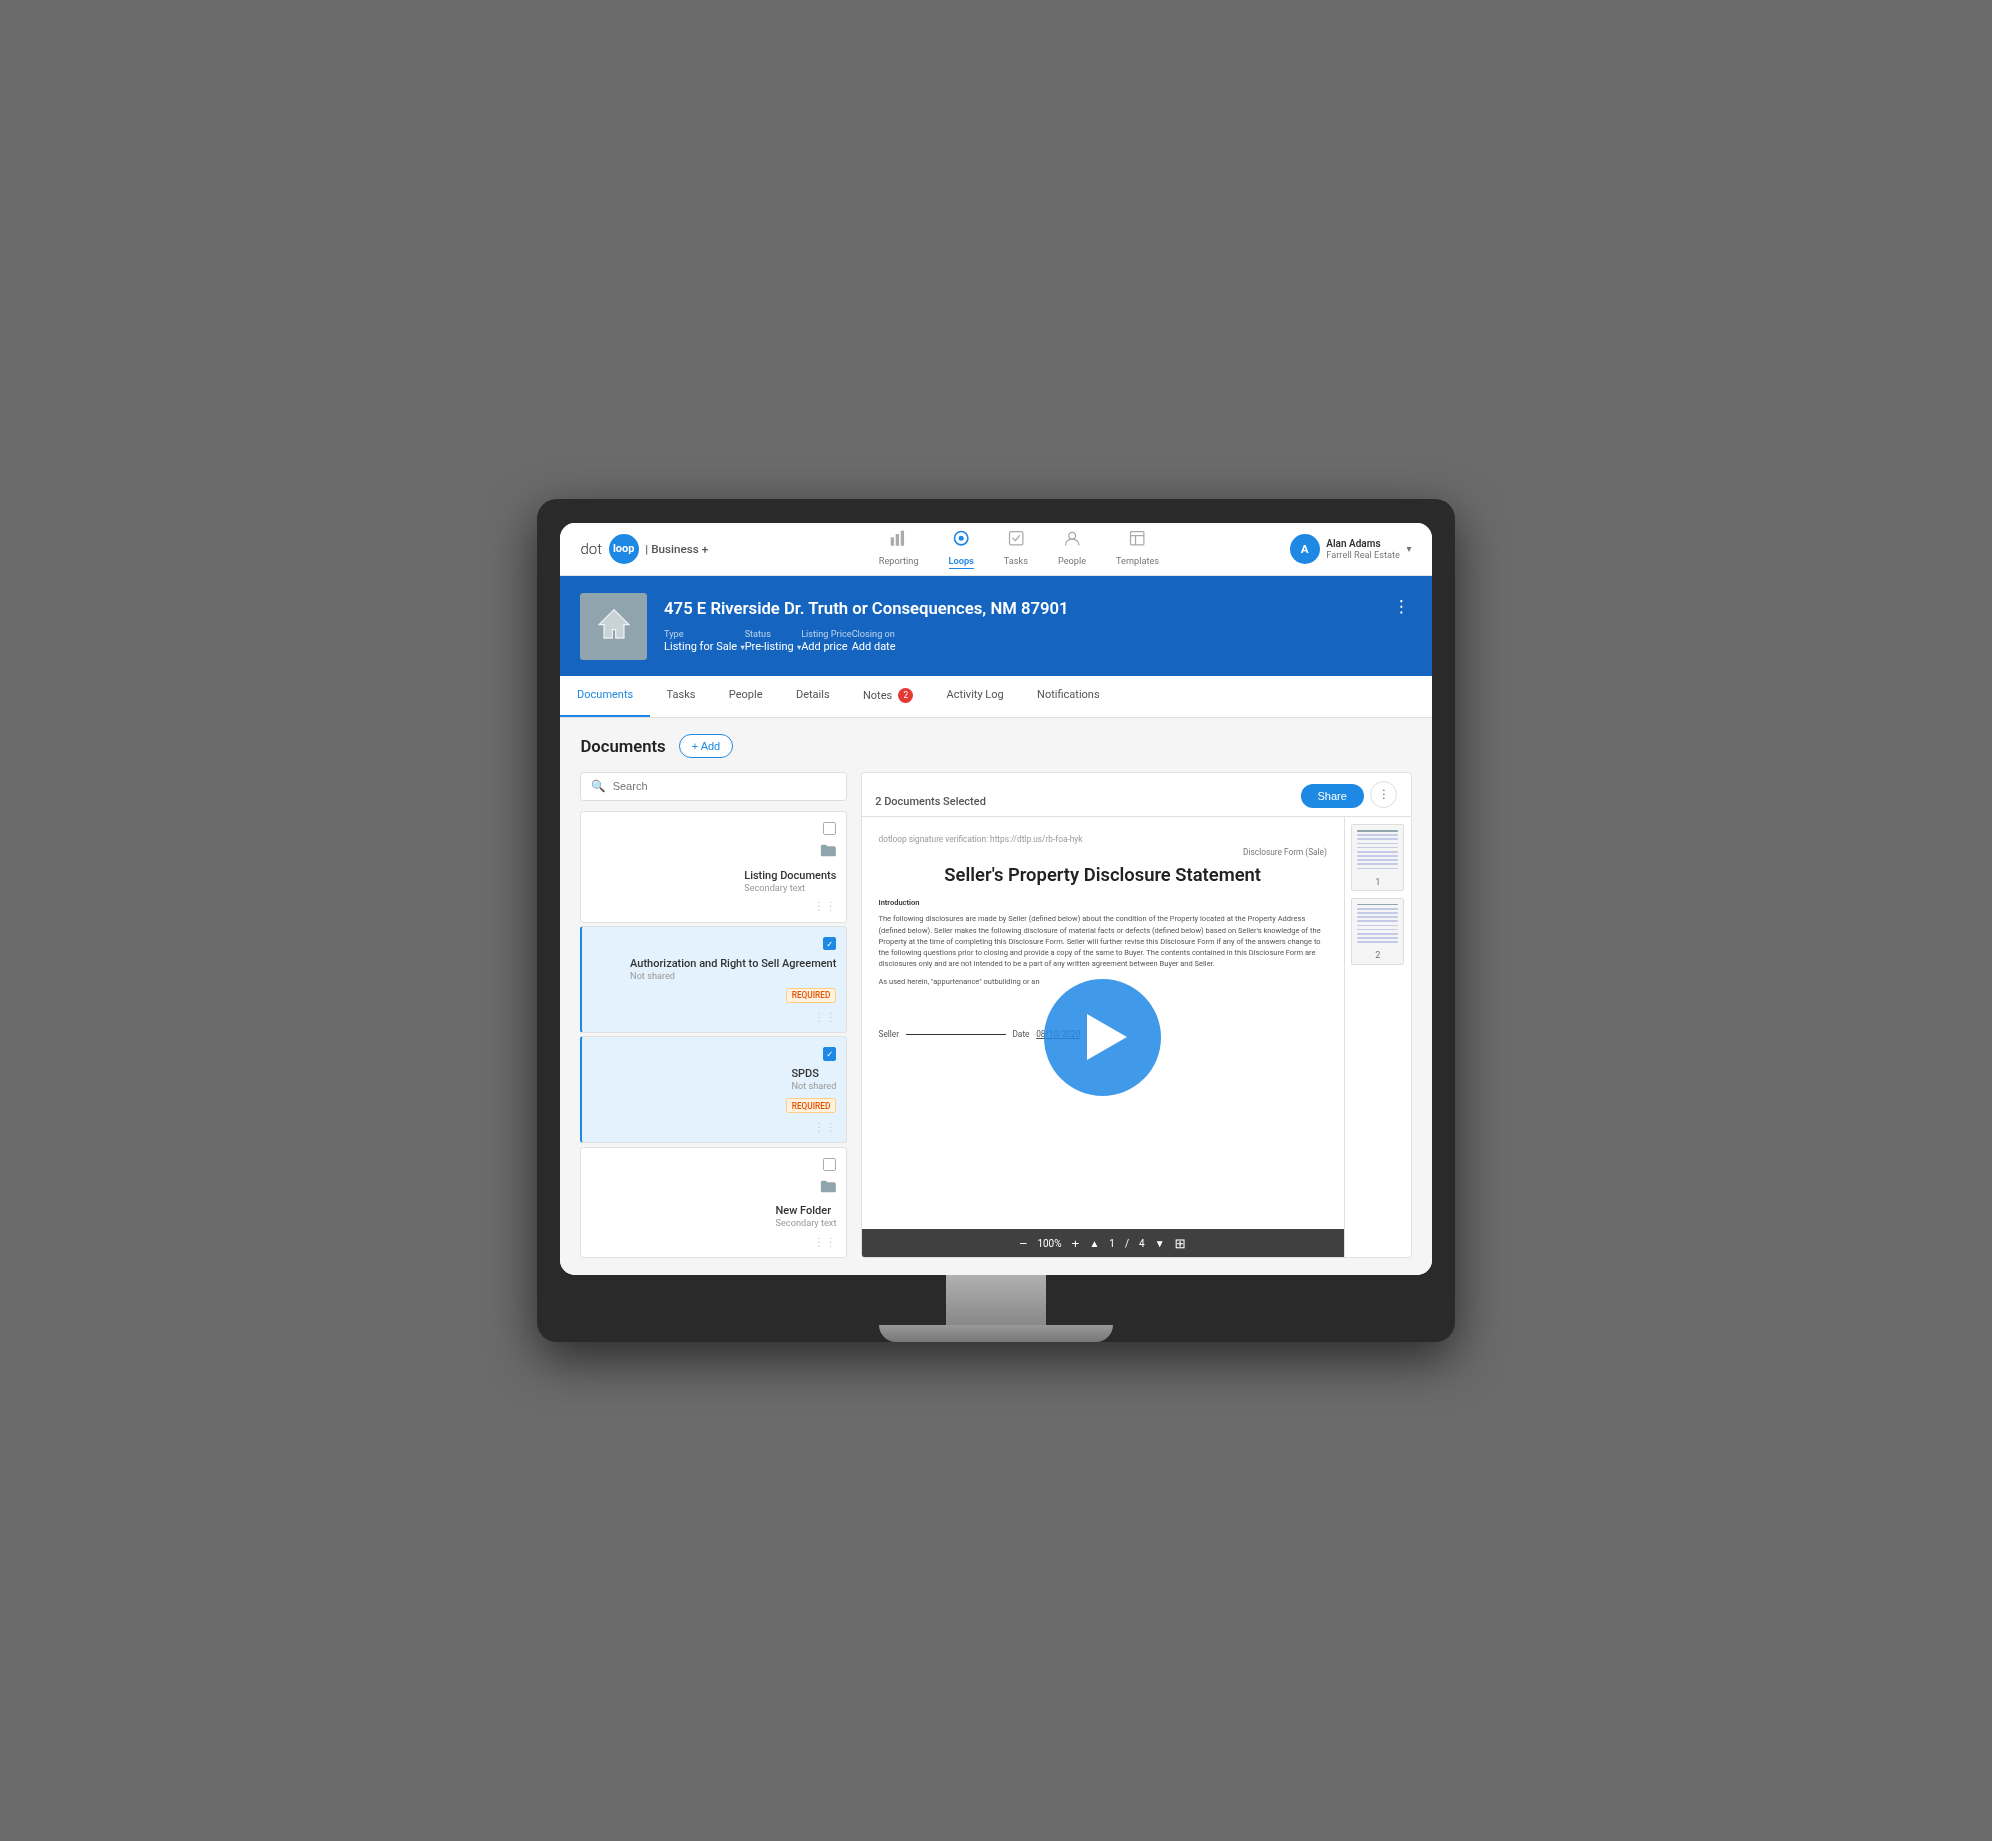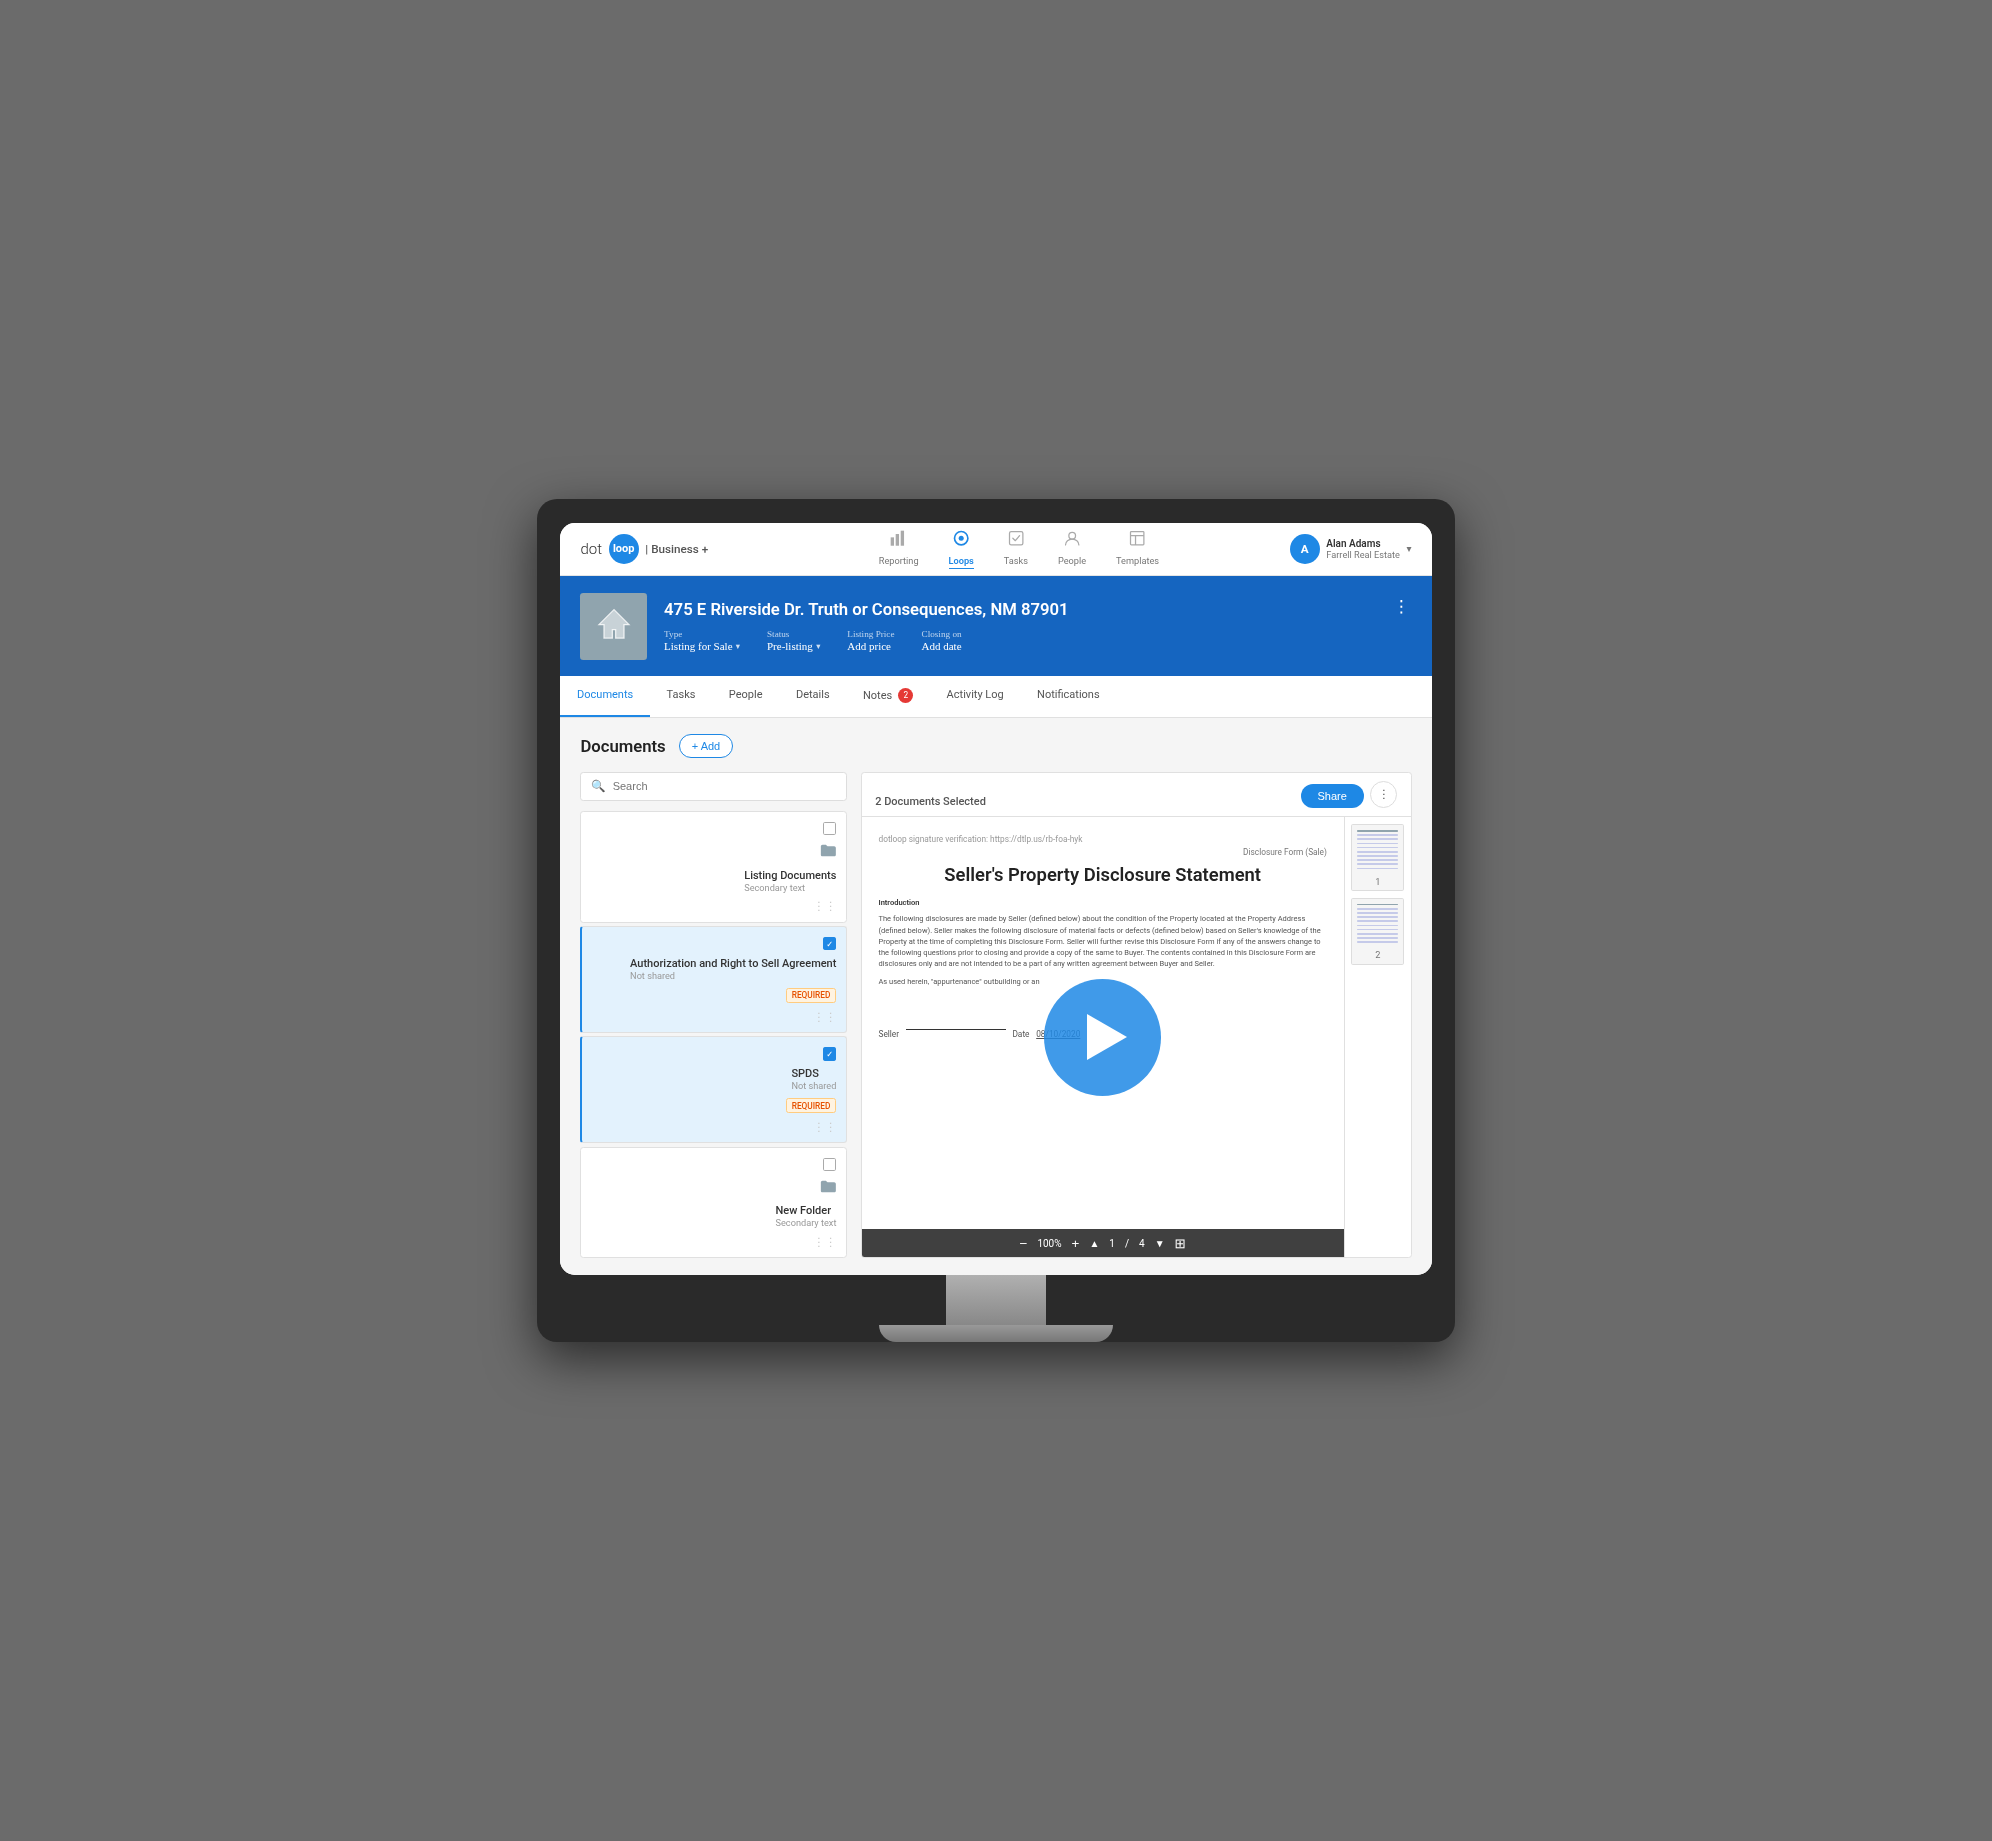--- a/index.html
+++ b/index.html
@@ -179,22 +179,20 @@
 
     .property-address {
       color: #fff;
       font-size: 16.7px;
       font-weight: 600;
       margin-bottom: 10px;
     }
 
     .property-meta {
       display: flex;
-      gap: 27px;
-      font-family: Liberation Serif, serif;
     }
 
     .meta-item {
       display: flex;
       flex-direction: column;
       gap: 1.7px;
     }
 
     .meta-label {
       color: rgba(255,255,255,0.7);
@@ -496,21 +494,21 @@
 
     .disclosure-intro {
       font-size: 7.5px;
       color: #555;
       line-height: 1.5;
       margin-bottom: 6.7px;
     }
 
     .seller-line {
       display: flex;
-      align-items: flex-start;
+      align-items: center;
       gap: 6.7px;
       margin-top: 10px;
       font-size: 8.3px;
       color: #555;
     }
 
     .zoom-bar {
       position: absolute;
       bottom: 0;
       left: 0;

